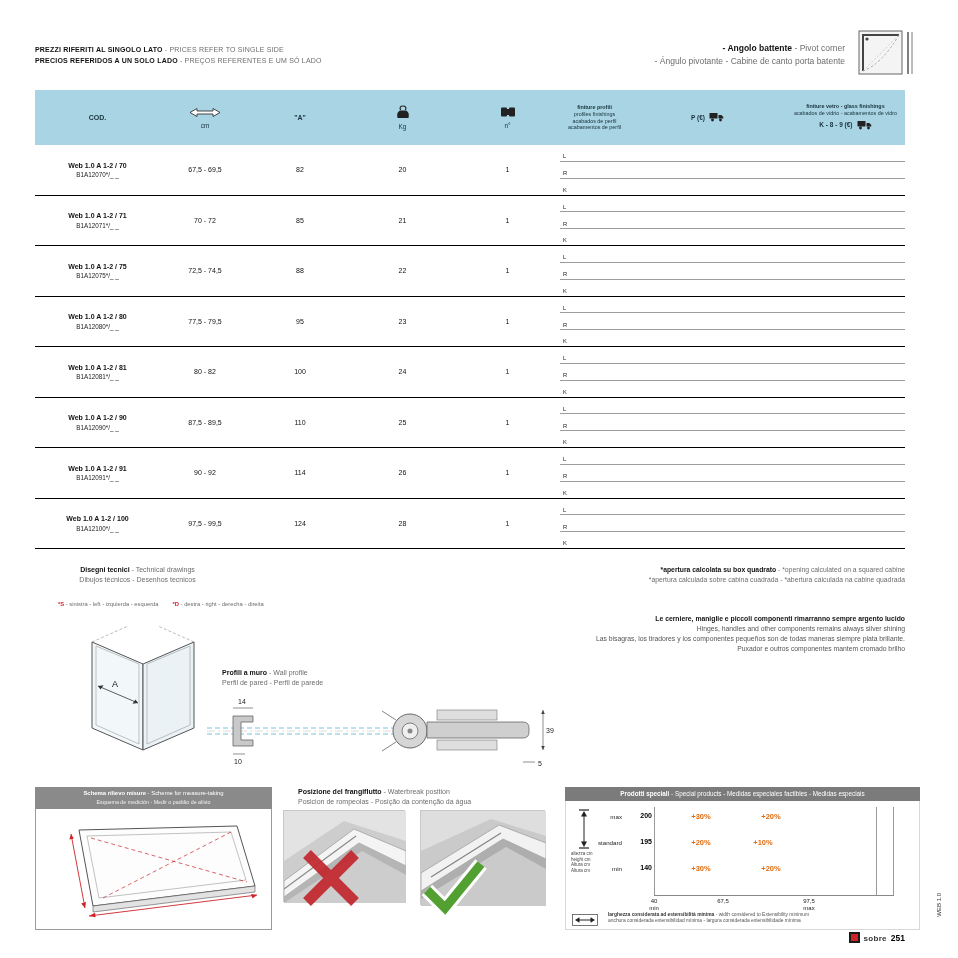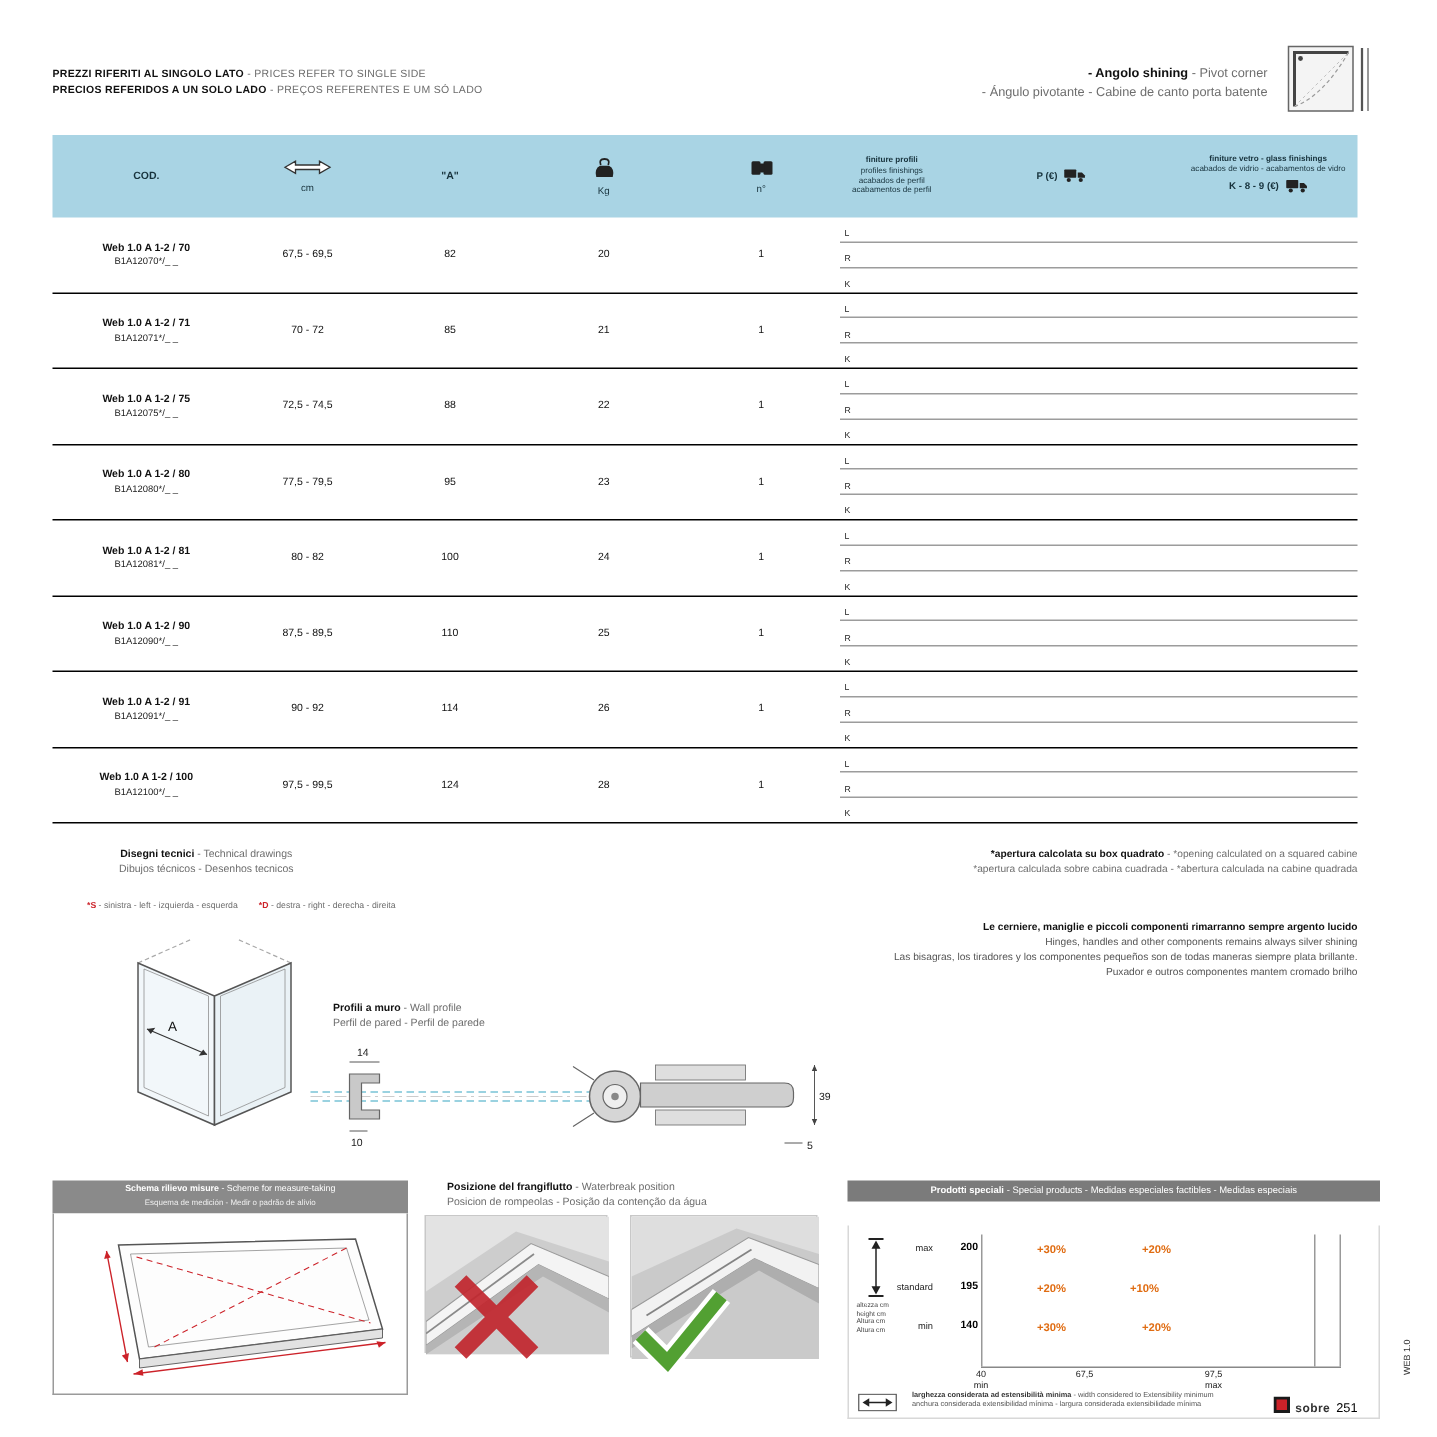--- a/index.html
+++ b/index.html
@@ -54,51 +54,51 @@
 
   .panel2-heading{position:absolute;left:298px;top:787px;font-size:7px;line-height:10px;}
   .photo{position:absolute;border:1px solid #c8c8c8;}
   .photo-left{left:283px;top:810px;width:122px;height:92px;}
   .photo-right{left:420px;top:810px;width:125px;height:95px;}
   .x-overlay{position:absolute;left:296px;top:843px;}
   .check-overlay{position:absolute;left:418px;top:856px;}
 
   .panel3{position:absolute;left:565px;top:787px;width:355px;height:143px;}
   .panel3 .panel-header{height:14px;font-size:6.3px;line-height:14px;background:#7b7b7b;}
-  .panel3-body{position:relative;height:129px;border:1px solid #d8d8d8;border-top:none;background:#fff;margin-top:16px;}
+  .panel3-body{position:relative;height:129px;border:1px solid #d8d8d8;border-top:none;background:#fff;}
   .height-icon{position:absolute;left:12px;top:8px;}
   .altezza{position:absolute;left:5px;top:50px;font-size:4.5px;line-height:5.7px;color:#444;}
   .sp-row-label{position:absolute;left:14px;width:42px;font-size:6.2px;text-align:right;color:#222;}
   .sp-value{position:absolute;left:58px;width:28px;font-weight:bold;font-size:7px;text-align:right;color:#000;}
   .pct{position:absolute;width:46px;text-align:center;font-weight:bold;font-size:7.5px;}
   .vline{position:absolute;width:1px;background:#999;top:6px;height:88px;}
   .axis-line{position:absolute;left:88px;top:94px;width:240px;height:1px;background:#888;}
   .axis-label{position:absolute;top:97px;width:44px;text-align:center;font-size:6px;line-height:7px;color:#222;}
   .note-icon{position:absolute;left:6px;top:111px;}
   .sp-note{position:absolute;left:42px;top:111px;font-size:4.9px;line-height:6.4px;color:#555;}
   .sp-note .nb{font-weight:bold;color:#333;}
 
   
   .footer{position:absolute;right:53px;top:929px;display:flex;align-items:center;gap:4px;}
   .brand{font-size:8px;color:#333;font-weight:bold;letter-spacing:.3px;}
-  .pageno{font-size:8.5px;font-weight:normal;color:#000;}
+  .pageno{font-size:8.5px;font-weight:bold;color:#000;}
   .side-label{position:absolute;left:936px;top:893px;font-size:6px;color:#333;writing-mode:vertical-rl;transform:rotate(180deg);}
 </style>
 </head>
 <body>
 
 <div class="page">
 
   <div class="top-left">
     <div><span class="b">PREZZI RIFERITI AL SINGOLO LATO</span><span class="muted"> -  PRICES REFER TO SINGLE SIDE</span></div>
     <div><span class="b">PRECIOS REFERIDOS A UN SOLO LADO</span><span class="muted"> - PREÇOS REFERENTES E UM SÓ LADO</span></div>
   </div>
 
   <div class="top-right">
-    <div><span class="b">- Angolo shining</span><span class="muted"> - Pivot corner</span></div>
+    <div><span class="b">- Angolo battente</span><span class="muted"> - Pivot corner</span></div>
     <div class="muted">- Ángulo pivotante - Cabine de canto porta batente</div>
   </div>
 
   <div class="corner-pictogram">
     <svg width="56" height="46" viewBox="0 0 56 46">
       <rect x="1" y="1" width="43" height="43" fill="#f4f4f4" stroke="#666" stroke-width="1"></rect>
       <path d="M5 41 V5 H41" fill="none" stroke="#444" stroke-width="2"></path>
       <circle cx="9" cy="9" r="1.6" fill="#444"></circle>
       <path d="M5 41 Q24 34 41 5" fill="none" stroke="#999" stroke-width="0.8" stroke-dasharray="2.5 2"></path>
       <path d="M5 41 L41 5" stroke="#bbb" stroke-width="0.6" stroke-dasharray="2 2"></path>

